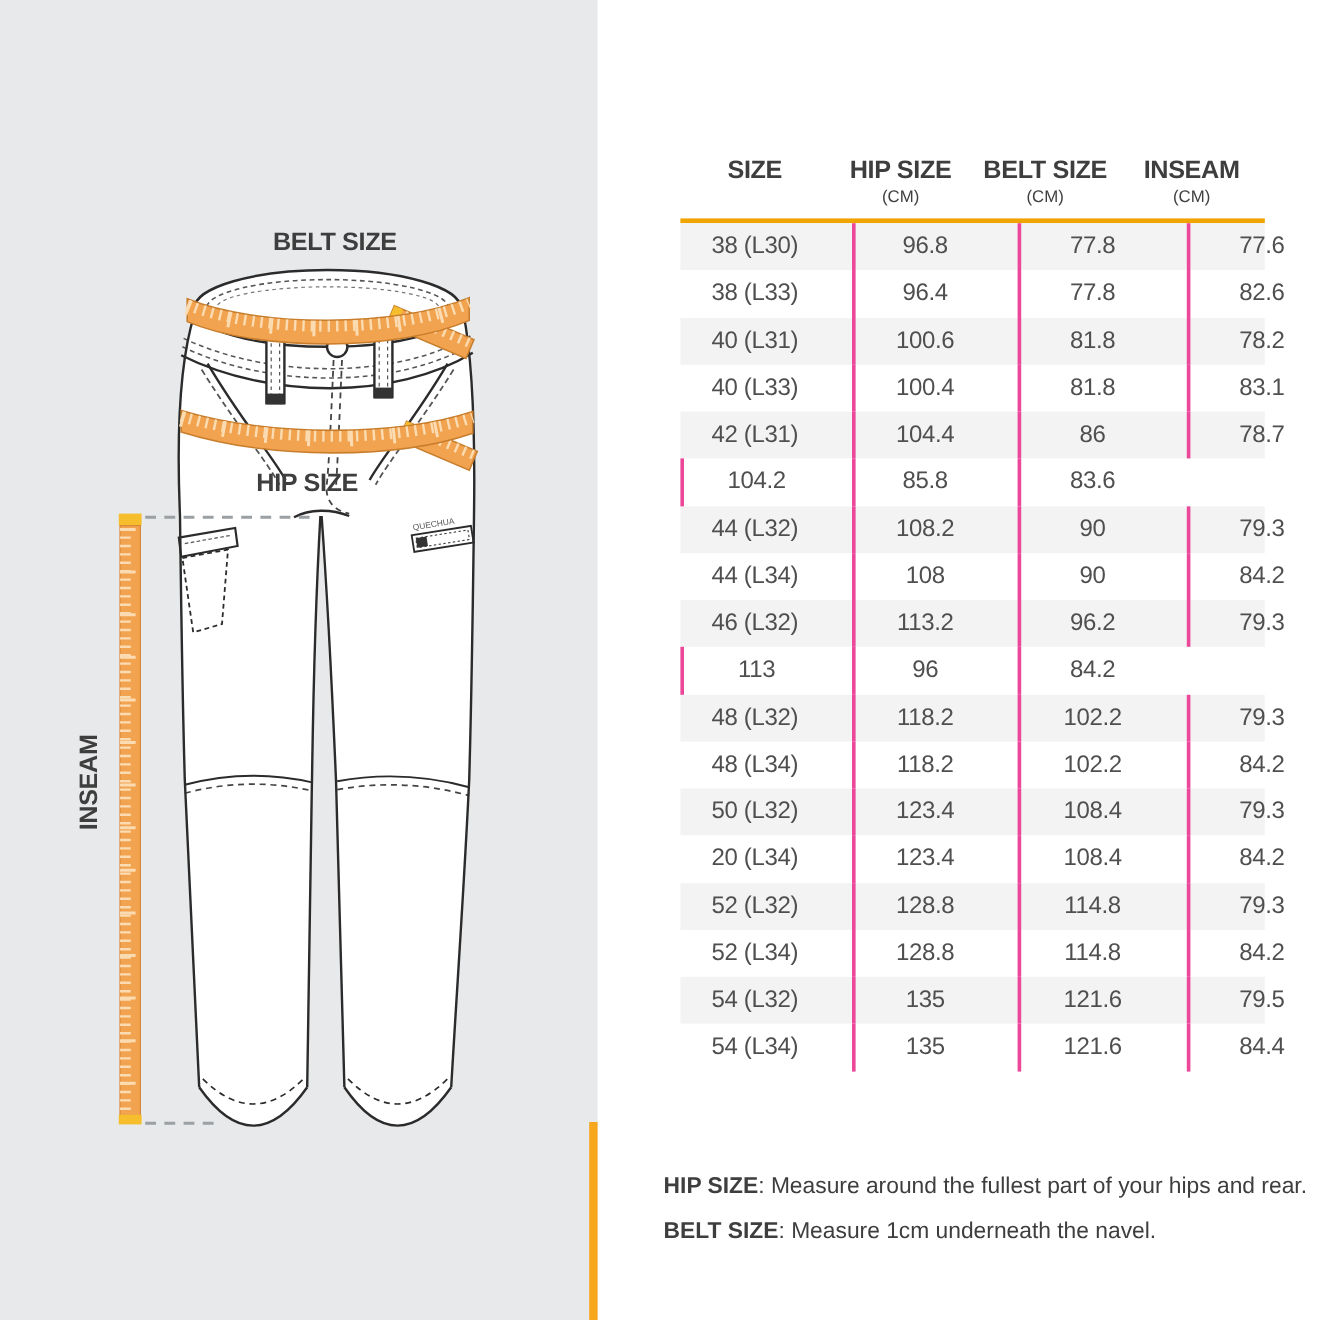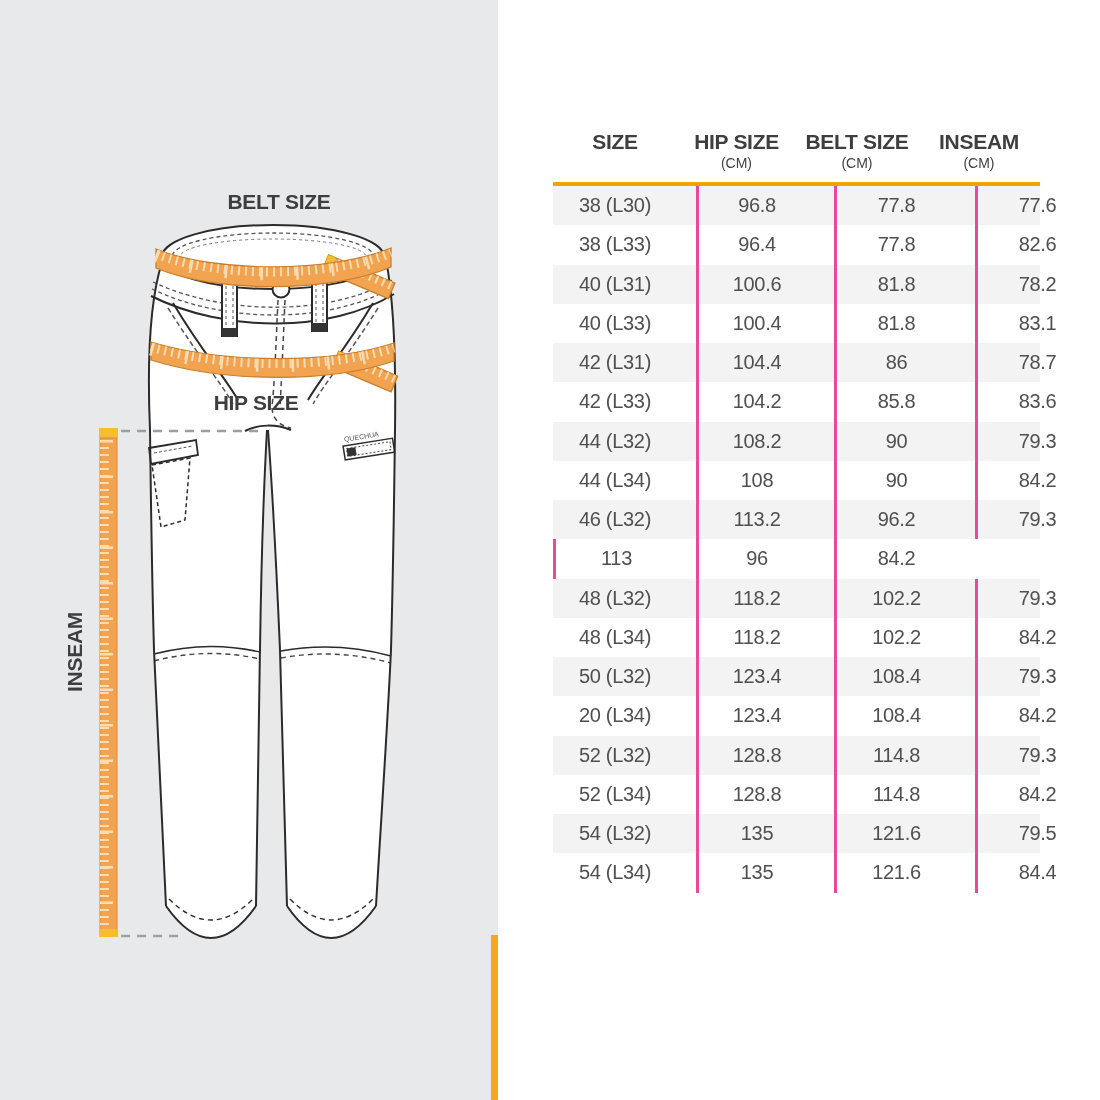--- a/index.html
+++ b/index.html
@@ -7,21 +7,21 @@
          font-family:"Liberation Sans",sans-serif;background:#ffffff;}
   
   .panel-left{position:absolute;left:0;top:0;width:498px;height:1100px;background:#E7E9EA;}
   .panel-left svg{position:absolute;left:0;top:0;}
   .accent-bar{position:absolute;left:491px;top:935px;width:7px;height:165px;background:#F6A71E;}
   .lbl{position:absolute;font-weight:bold;color:#3E3E3E;font-size:21px;letter-spacing:-0.3px;text-align:center;}
   .belt-lbl{left:179px;top:190px;width:200px;}
   .hip-lbl{left:156px;top:391px;width:200px;}
   .inseam-lbl{left:-15px;top:640px;width:180px;transform:rotate(-90deg);}
   
-  .size-table{position:absolute;left:553px;top:130px;width:487px;}
+  .size-table{position:absolute;left:567px;top:130px;width:487px;}
   .t-head{display:grid;grid-template-columns:124px 119px 122px 122px;}
   .th{text-align:center;}
   .th-label{font-weight:bold;font-size:21px;color:#3E3E3E;letter-spacing:-0.3px;line-height:24px;}
   .th-unit{font-size:14px;color:#404040;line-height:18px;min-height:18px;}
   .t-rule{height:4px;background:#EFA400;margin-top:10px;}
   .t-body{width:100%;}
   .tr{display:grid;grid-template-columns:124px 119px 122px 122px;height:39.25px;gap:19px;}
   .tr:nth-child(odd){background:#F3F3F3;}
   .td{text-align:center;line-height:39.25px;font-size:20px;color:#4F4F4F;letter-spacing:-0.3px;}
   .td.sep{border-left:3px solid #ec4899;}
@@ -196,21 +196,20 @@
           <div class="td sep">81.8</div>
           <div class="td sep">83.1</div>
         </div>
       <div class="tr">
           <div class="td">42 (L31)</div>
           <div class="td sep">104.4</div>
           <div class="td sep">86</div>
           <div class="td sep">78.7</div>
         </div>
       <div class="tr">
-          <div class="td">42 (L33)</div>
           <div class="td sep">104.2</div>
           <div class="td sep">85.8</div>
           <div class="td sep">83.6</div>
         </div>
       <div class="tr">
           <div class="td">44 (L32)</div>
           <div class="td sep">108.2</div>
           <div class="td sep">90</div>
           <div class="td sep">79.3</div>
         </div>
@@ -275,14 +274,18 @@
         </div>
       <div class="tr">
           <div class="td">54 (L34)</div>
           <div class="td sep">135</div>
           <div class="td sep">121.6</div>
           <div class="td sep">84.4</div>
         </div>
     </div>
   </div>
 
+  <div class="notes">
+    <div class="note"><span class="note-label">HIP SIZE</span><span>: Measure around the fullest part of your hips and rear.</span></div>
+    <div class="note"><span class="note-label">BELT SIZE</span><span>: Measure 1cm underneath the navel.</span></div>
+  </div>
 
 </div>
 
 </body></html>

